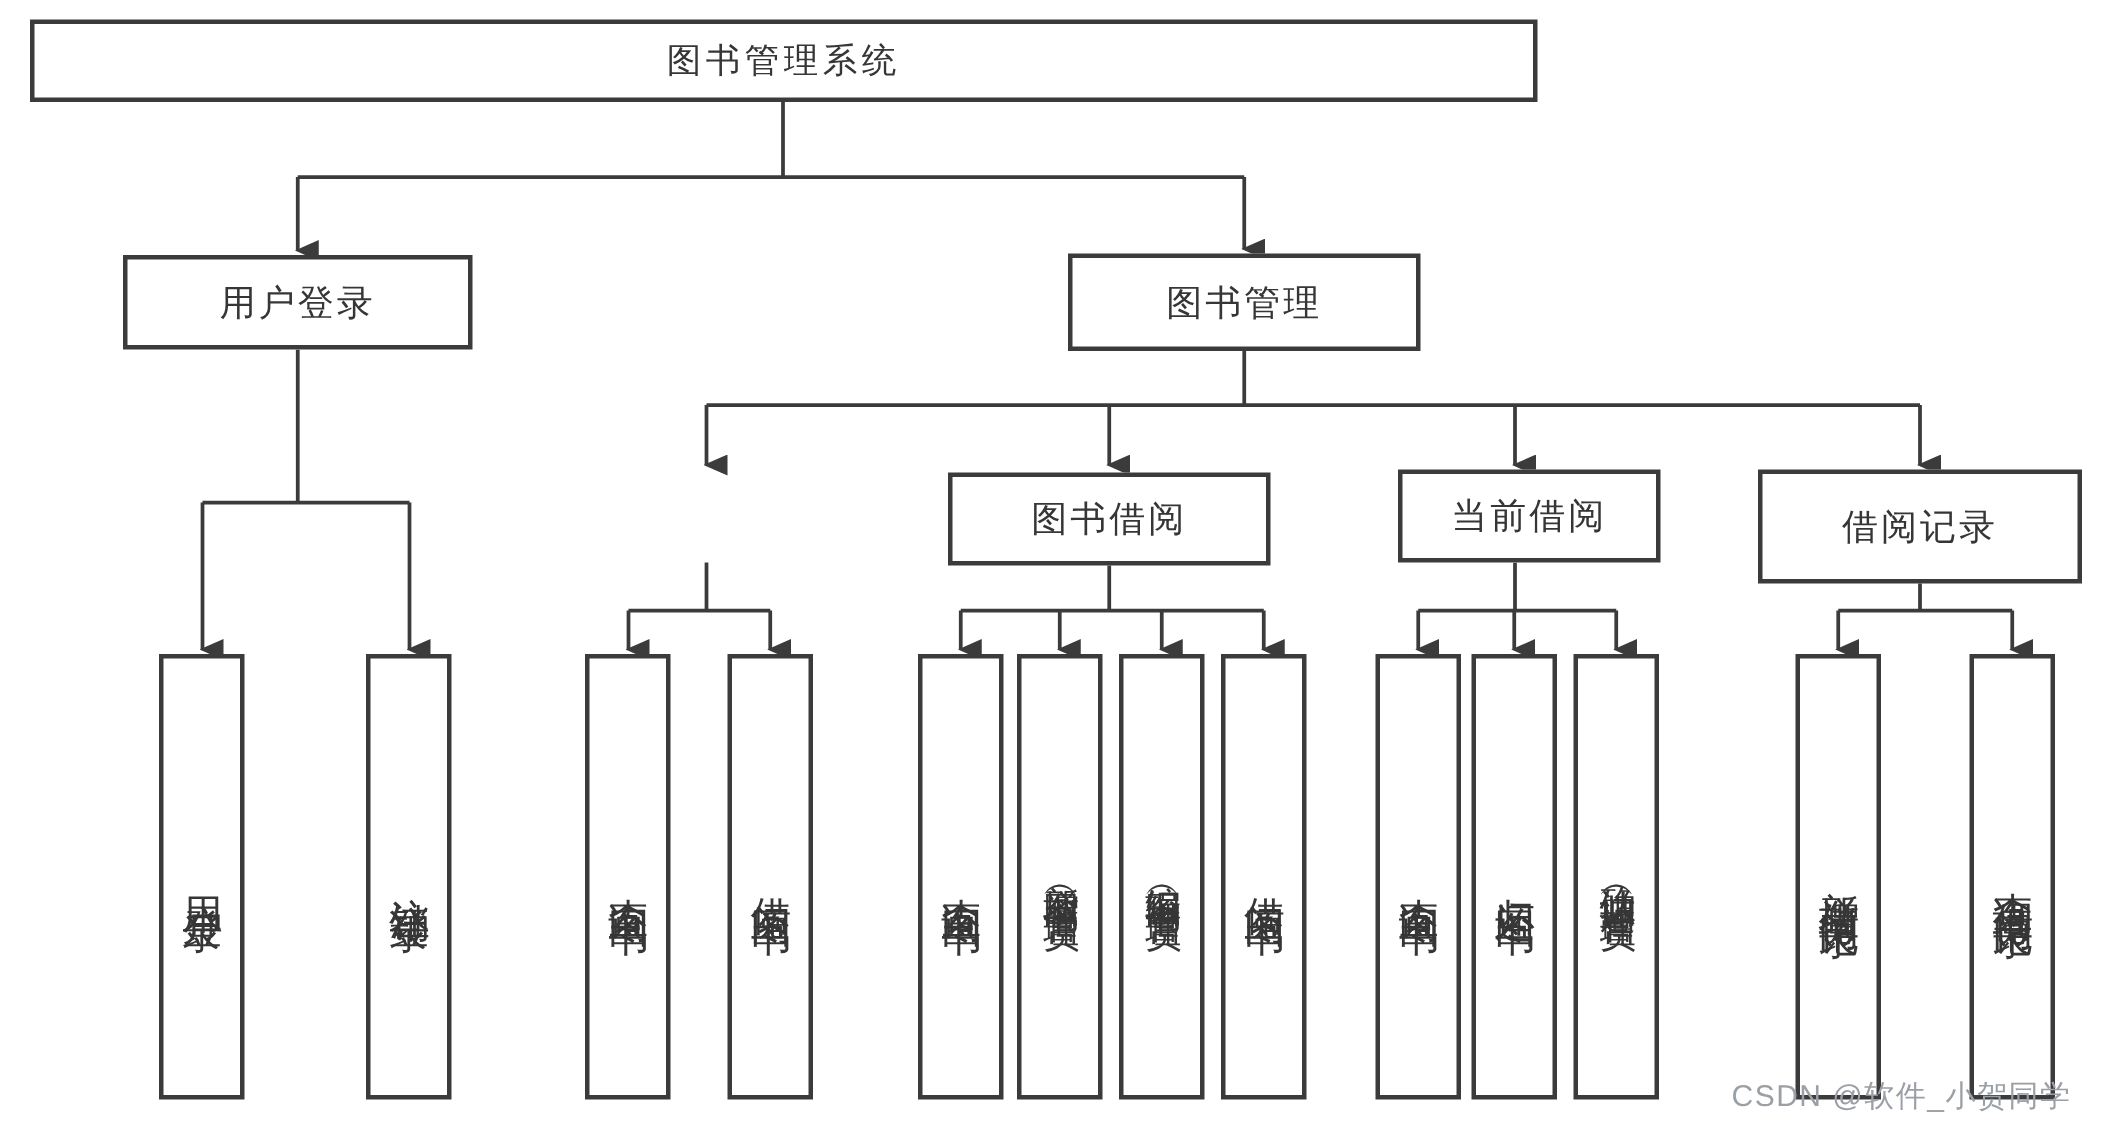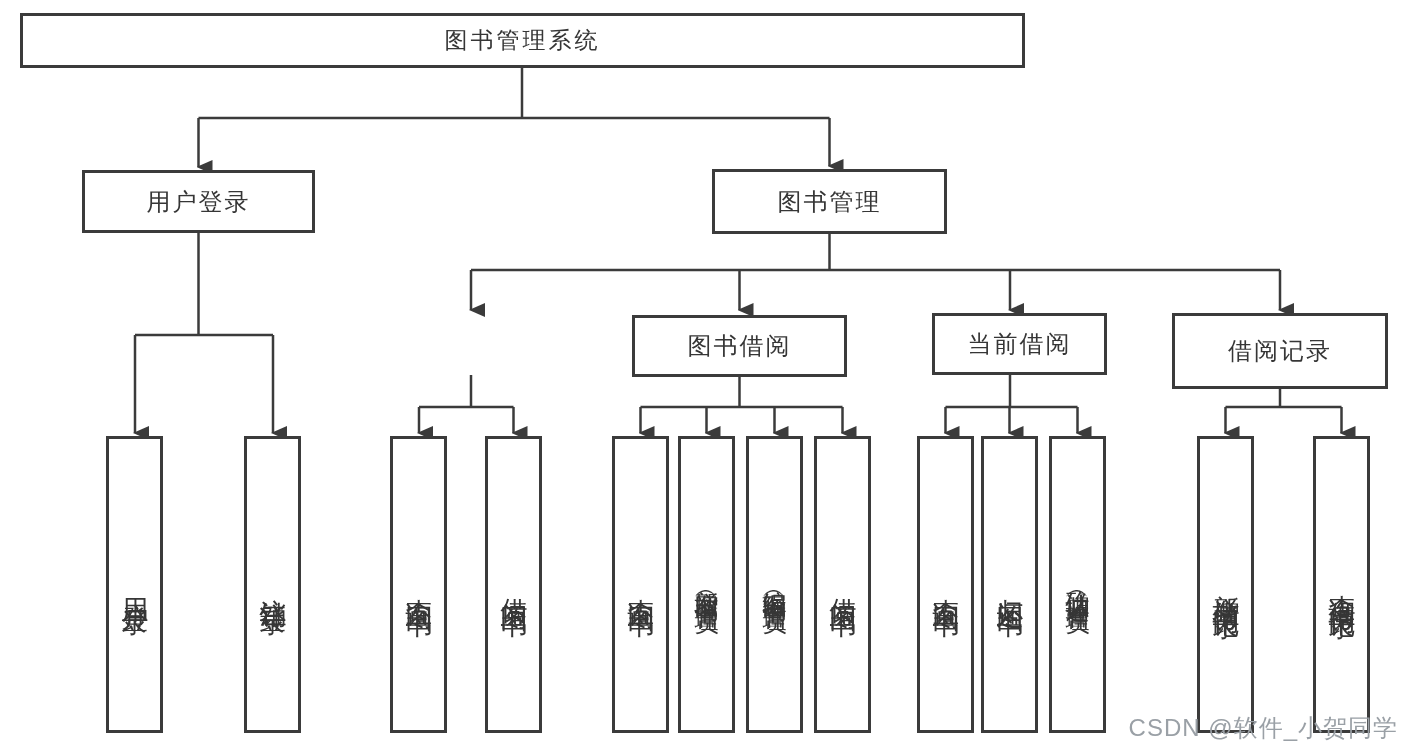--- a/index.html
+++ b/index.html
@@ -26,22 +26,22 @@
   }
   .root{left:20px;top:13px;width:1005px;height:55px;font-size:23px;letter-spacing:3px;}
   .lvl{font-size:24px;letter-spacing:2px;}
   .leaf{width:57px;height:297px;top:436px;}
   .vtext{
     writing-mode:vertical-rl;text-orientation:mixed;
     font-size:27px;letter-spacing:4px;line-height:1;
     white-space:nowrap;color:var(--text);
   }
   .watermark{
-    position:absolute;z-index:3;right:7px;bottom:3px;
-    font-size:24px;color:var(--watermark);letter-spacing:1px;
+    position:absolute;z-index:3;right:24px;bottom:3px;
+    font-size:20px;color:var(--watermark);letter-spacing:1px;
   }
 </style>
 </head>
 <body>
 
 <div class="stage">
 
   <svg class="connectors" width="1405" height="747" viewBox="0 0 1405 747">
     <defs>
       <marker id="arrow" markerUnits="userSpaceOnUse" markerWidth="14" markerHeight="16" viewBox="0 0 14 16" refX="7" refY="14" orient="auto">

